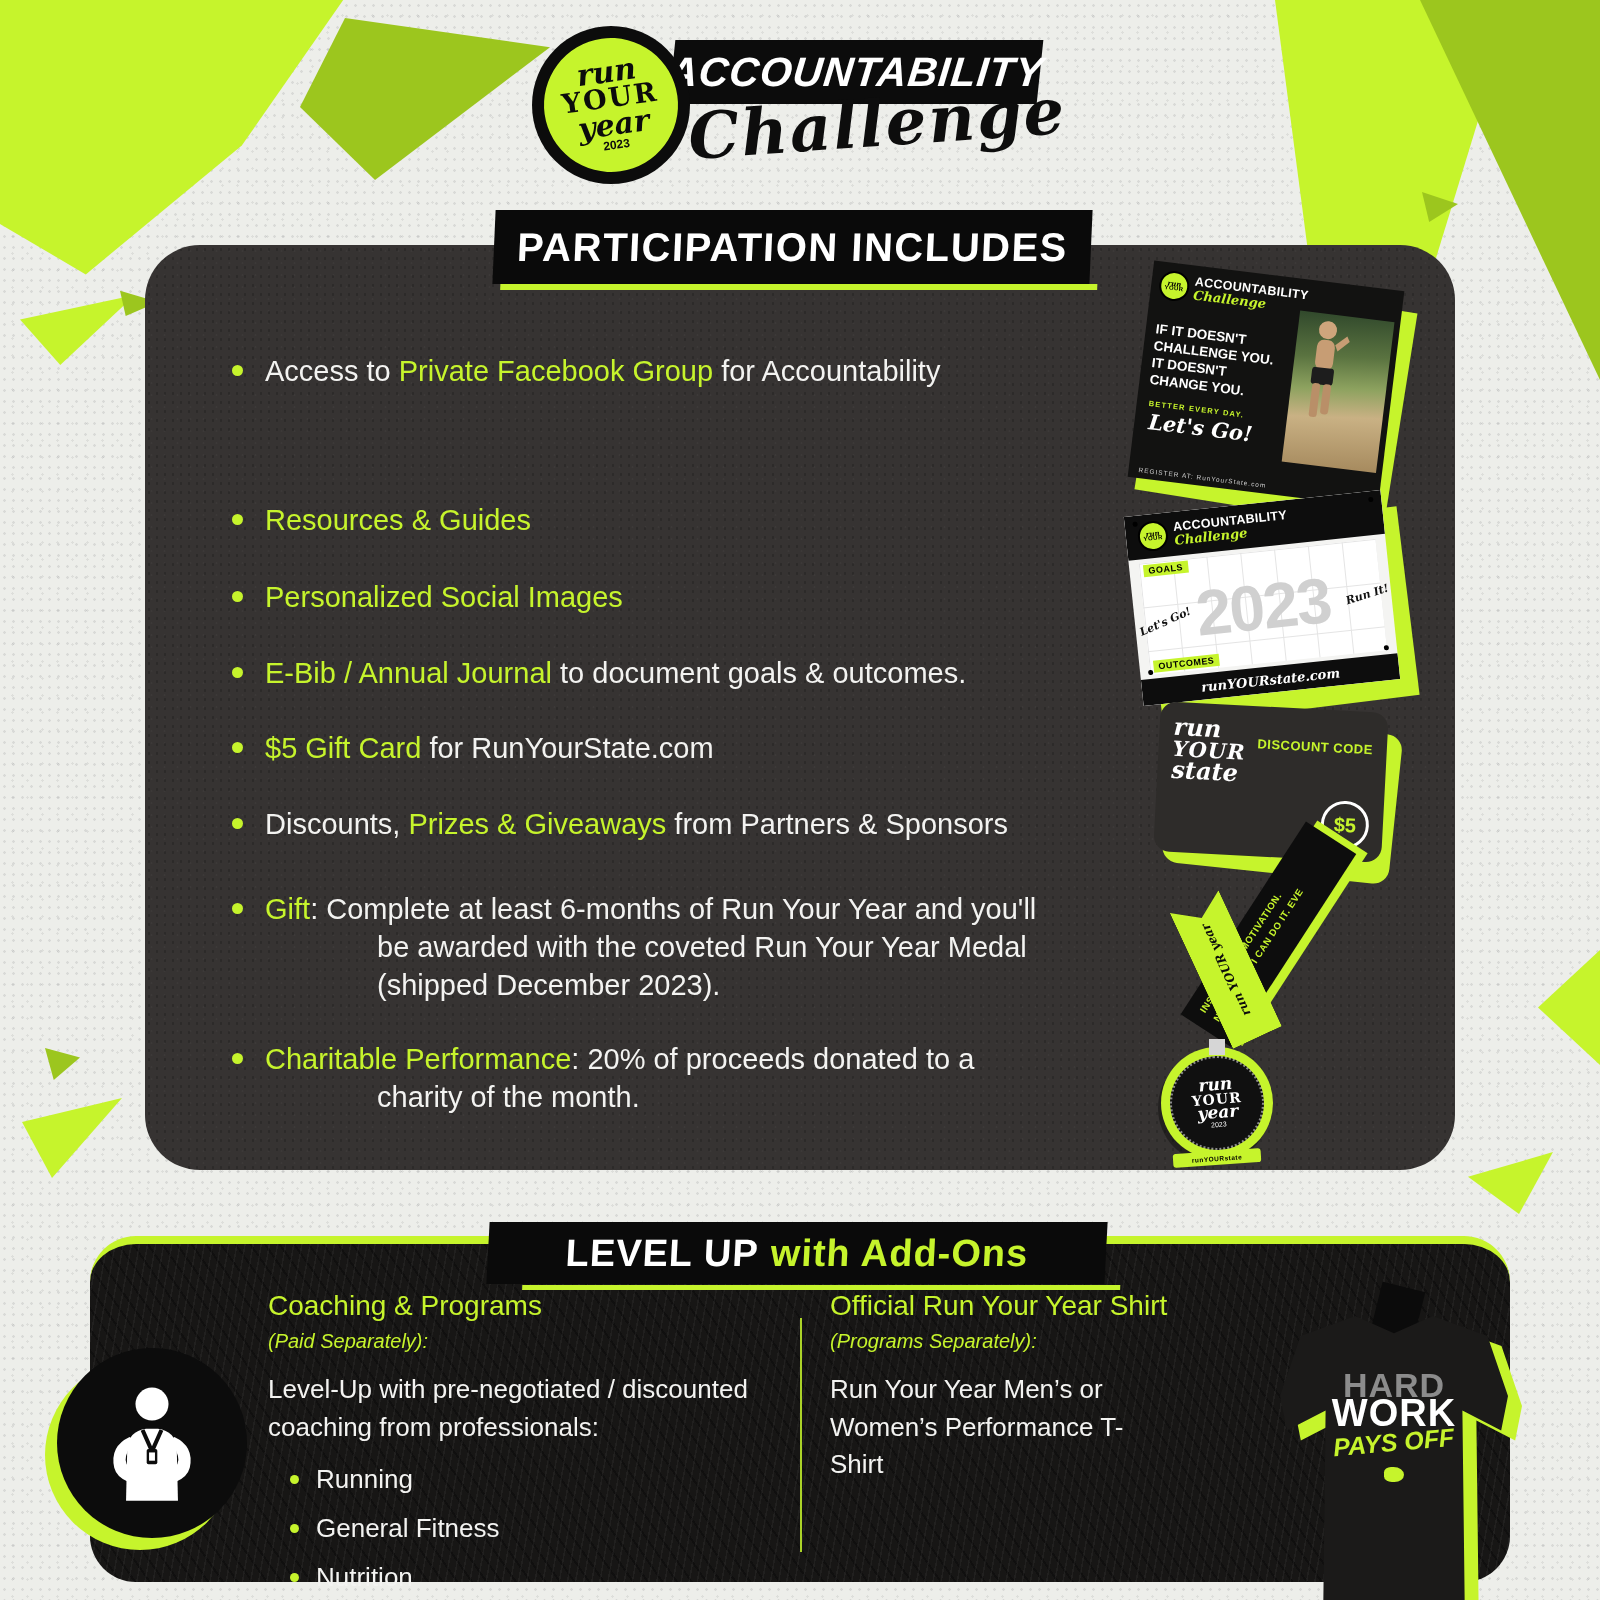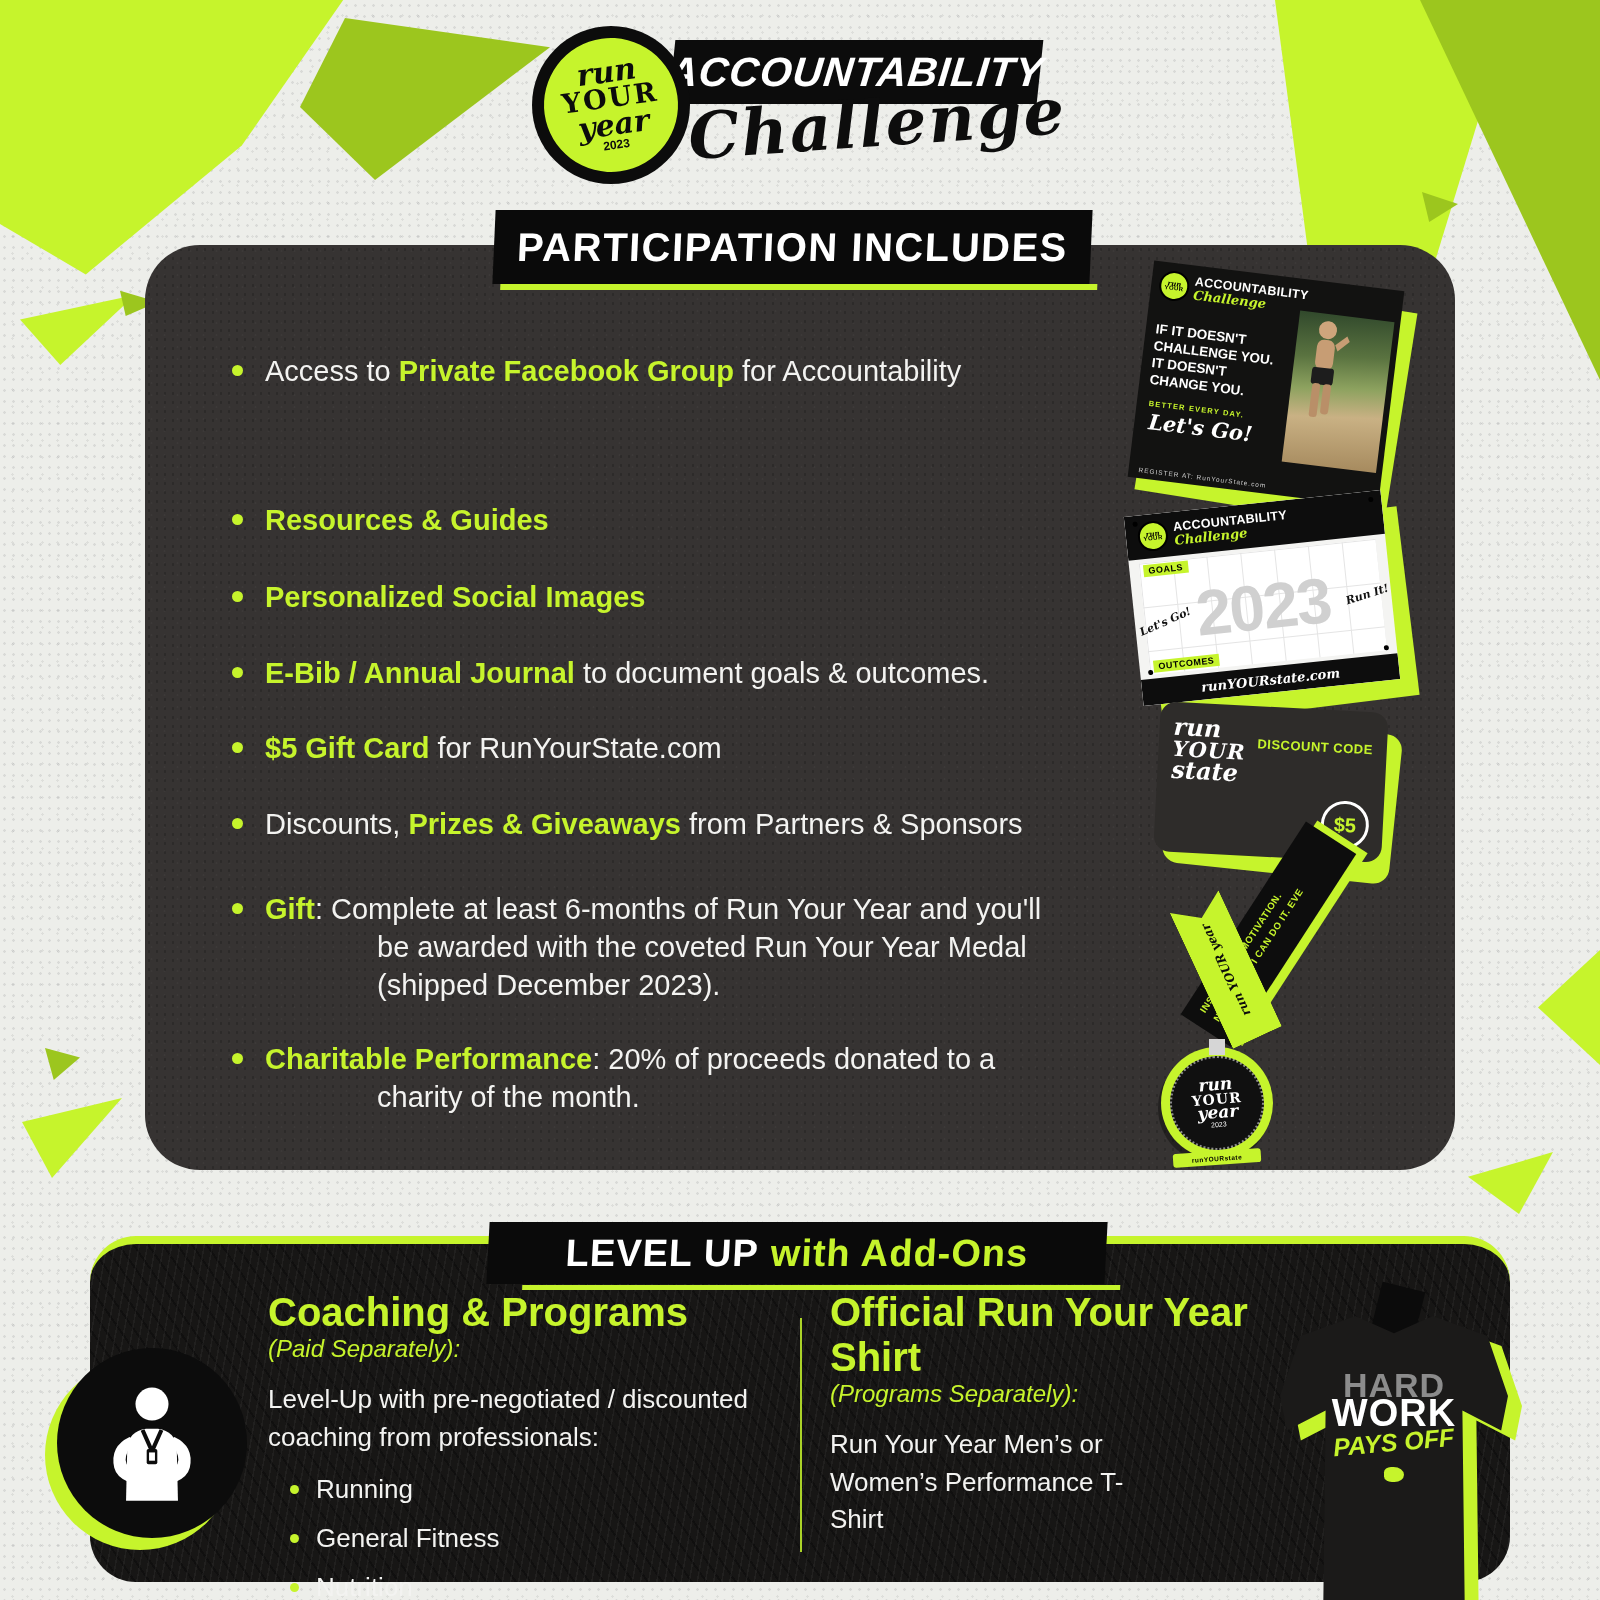--- a/index.html
+++ b/index.html
@@ -48,21 +48,21 @@
   .main-panel{position:absolute;left:145px;top:245px;width:1310px;height:925px;border-radius:55px;
     background-color:var(--panel);
     background-image:radial-gradient(rgba(0,0,0,.18) 1px, transparent 1.2px),
       radial-gradient(rgba(255,255,255,.03) 1px, transparent 1.2px);
     background-size:8px 9px,13px 12px;}
   .includes-list{list-style:none;position:absolute;inset:0;}
   .inc-item{position:absolute;left:120px;width:880px;color:var(--white);font-size:29px;
     font-weight:500;line-height:38px;}
   .inc-item::before{content:"";position:absolute;left:-33px;top:13px;width:11px;height:11px;
     border-radius:50%;background:var(--lime);}
-  .inc-item .hl{color:var(--lime);font-weight:700;}
+  .inc-item .hl{color:var(--lime);font-weight:400;}
   .inc-item.hang{padding-left:112px;text-indent:-112px;width:790px;}
   .inc-item.hang2{padding-left:112px;text-indent:-112px;width:752px;}
   
   .thumb{position:absolute;}
   .backing{position:absolute;background:var(--lime);}
   
   .thumb-social{left:995px;top:30px;width:252px;height:218px;transform:rotate(7deg);}
   .sc-back{left:12px;top:16px;width:100%;height:100%;transform:rotate(2deg);}
   .sc-card{position:absolute;inset:0;background:#121211;overflow:hidden;padding:8px;}
   .sc-head{display:flex;align-items:center;gap:5px;}
@@ -153,22 +153,22 @@
   .level-banner::after{content:"";position:absolute;left:36px;right:-16px;bottom:-6px;height:5px;background:var(--lime);}
   .level-banner .w{color:#fff;font-size:38px;font-weight:800;letter-spacing:1px;}
   .level-banner .g{color:var(--lime);font-size:38px;font-weight:800;letter-spacing:1px;}
   .coach-badge{position:absolute;left:57px;top:1348px;width:190px;height:190px;z-index:8;}
   .coach-crescent{position:absolute;left:-12px;top:12px;width:190px;height:190px;border-radius:50%;background:var(--lime);}
   .coach-circle{position:absolute;inset:0;border-radius:50%;background:#0c0c0c;display:flex;
     align-items:center;justify-content:center;}
   .add-col{position:absolute;z-index:6;}
   .col-left{left:268px;top:1290px;width:520px;}
   .col-right{left:830px;top:1290px;width:440px;}
-  .add-title{color:var(--lime);font-size:40px;font-weight:700;}
-  .add-sub{color:var(--lime);font-size:24px;font-style:italic;font-weight:500;margin-top:0;}
+  .add-title{color:var(--lime);font-size:28px;font-weight:400;}
+  .add-sub{color:var(--lime);font-size:20px;font-style:italic;font-weight:500;margin-top:8px;}
   .add-body{color:var(--white);font-size:26px;line-height:1.45;margin-top:18px;}
   .col-right .add-body{width:330px;}
   .add-bullets{list-style:none;margin-top:12px;}
   .add-bullets li{position:absolute_;position:relative;color:var(--white);font-size:26px;
     padding-left:48px;margin-top:18px;}
   .add-bullets li::before{content:"";position:absolute;left:22px;top:11px;width:9px;height:9px;
     border-radius:50%;background:var(--lime);}
   .divider{position:absolute;left:800px;top:1318px;width:2px;height:234px;background:var(--lime);
     opacity:.85;z-index:6;}
   

